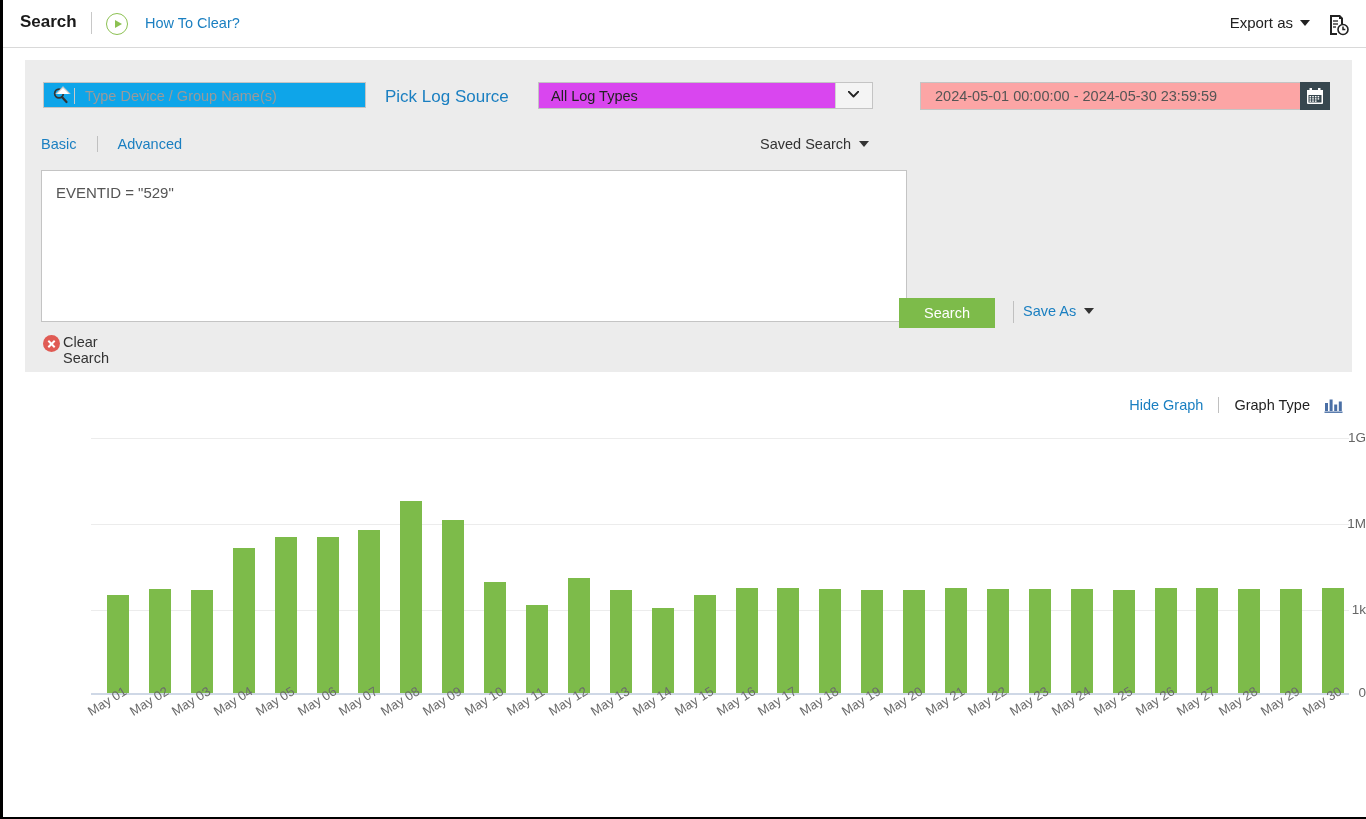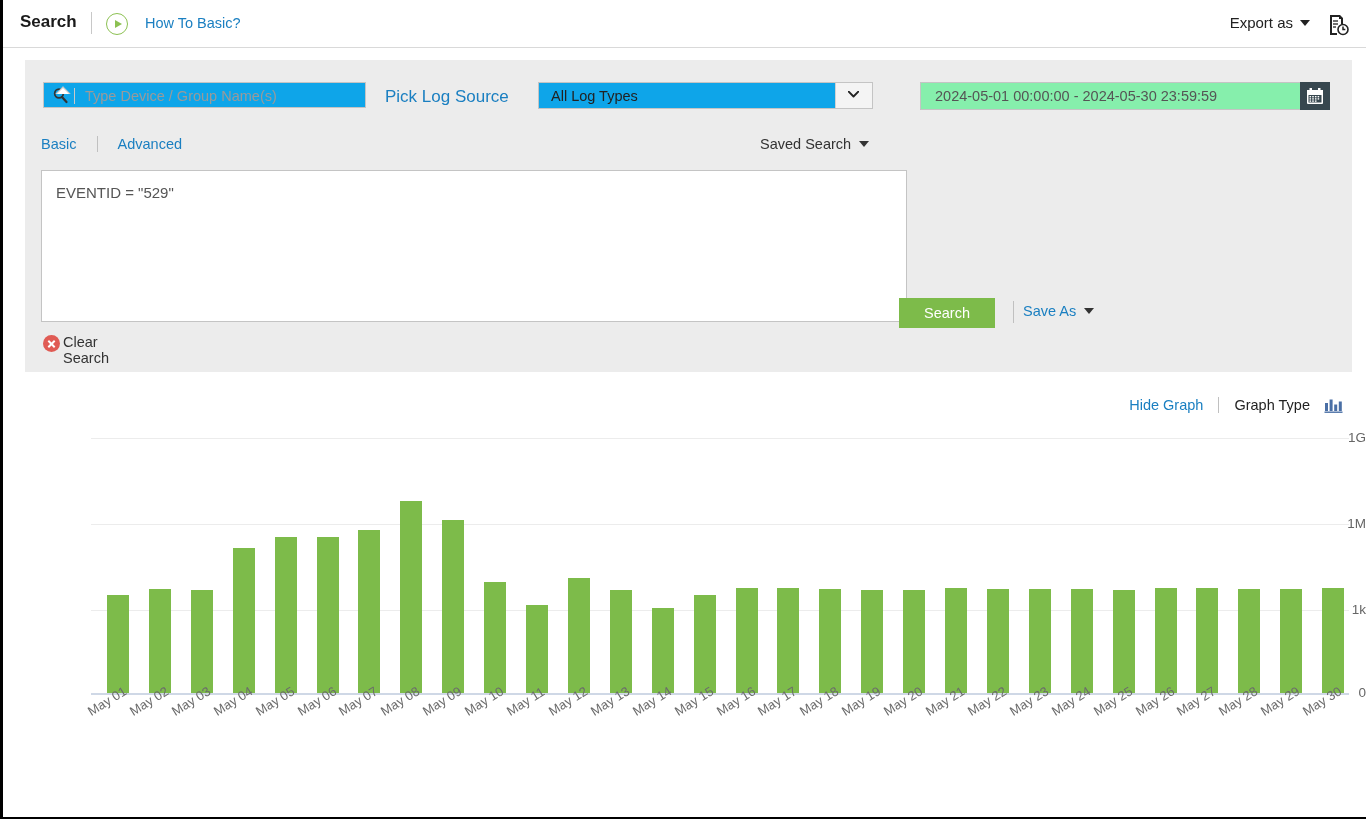--- a/index.html
+++ b/index.html
@@ -136,21 +136,21 @@
     position: absolute;
     left: 360px; top: 27px;
     font-size: 17px;
     color: #1a7fc1;
     cursor: pointer;
   }
   .logtype-select {
     position: absolute;
     left: 513px; top: 22px;
     width: 335px; height: 27px;
-    background: #0ea5e9;
+    background: #d946ef;
     border: 1px solid #c4c4c4;
     box-sizing: border-box;
   }
   .logtype-label {
     position: absolute;
     left: 12px; top: 5px;
     font-size: 14.5px;
     color: #222222;
   }
   .logtype-arrow-box {
@@ -163,21 +163,21 @@
   }
   .chev {
     position: absolute;
     left: 12px; top: 8px;
     width: 11px; height: 7px;
   }
   .daterange {
     position: absolute;
     left: 895px; top: 22px;
     width: 410px; height: 28px;
-    background: #86efac;
+    background: #fca5a5;
     border: 1px solid #c4c4c4;
     box-sizing: border-box;
   }
   .daterange-text {
     position: absolute;
     left: 14px; top: 5px;
     font-size: 14.5px;
     color: #555555;
   }
   .cal-btn {
@@ -415,21 +415,21 @@
 </style>
 </head>
 <body>
 
 <div id="page">
 
   <div class="header">
     <div class="hdr-title">Search</div>
     <div class="hdr-sep"></div>
     <div class="play-circle"></div>
-    <div class="how-to">How To Basic?</div>
+    <div class="how-to">How To Clear?</div>
     <div class="export-as">
       <span>Export as</span><span class="export-caret"></span>
     </div>
     <div class="sched-icon">
       <svg width="24" height="24" viewBox="0 0 24 24">
         <path d="M4 2 H14 L17 5 V11 H15 V6 H13 V4 H6 V20 H11 V22 H4 Z" fill="#222"></path>
         <line x1="7" y1="8" x2="12" y2="8" stroke="#222" stroke-width="1.3"></line>
         <line x1="7" y1="11" x2="12" y2="11" stroke="#222" stroke-width="1.3"></line>
         <line x1="7" y1="14" x2="10" y2="14" stroke="#222" stroke-width="1.3"></line>
         <circle cx="17" cy="16.5" r="5" fill="none" stroke="#222" stroke-width="1.6"></circle>

